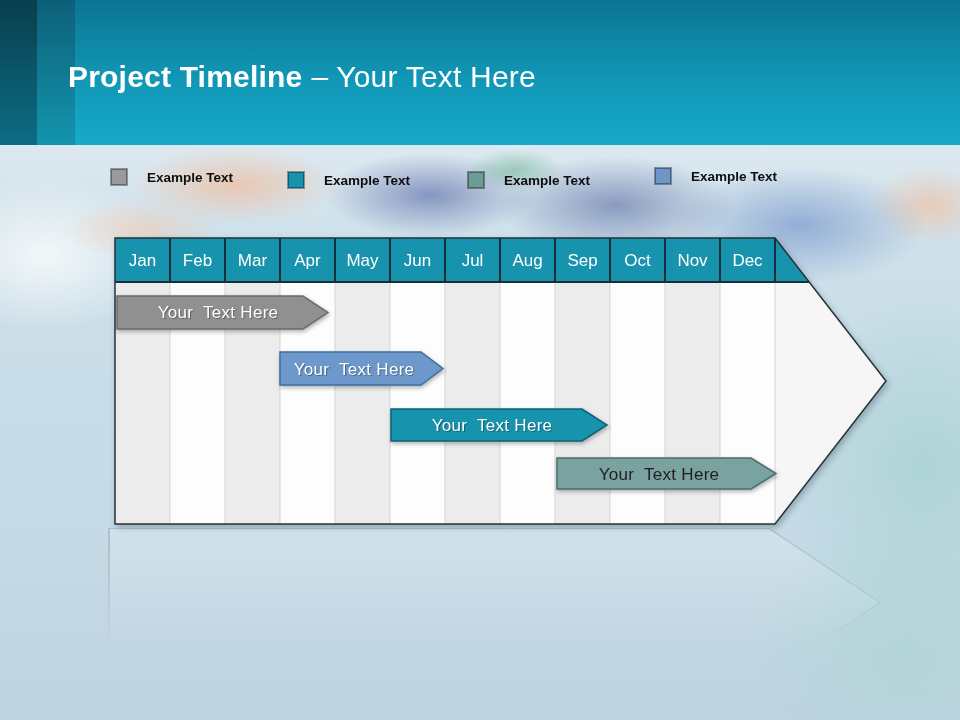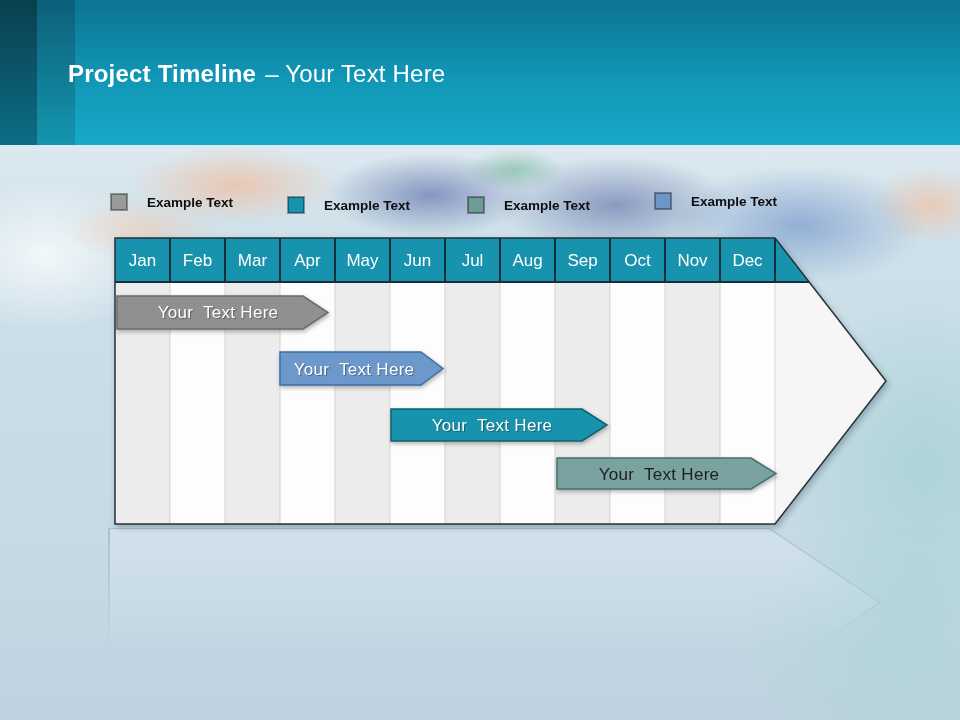--- a/index.html
+++ b/index.html
@@ -14,21 +14,21 @@
   }
   .header-stripe-1 {
     position:absolute; left:0; top:0; width:37px; height:145px;
     background:linear-gradient(180deg,#093f4f 0%,#0d6d84 100%);
   }
   .header-stripe-2 {
     position:absolute; left:37px; top:0; width:38px; height:145px;
     background:linear-gradient(180deg,#0d5f78 0%,#1495ae 100%);
   }
   .slide-title {
-    position:absolute; left:68px; top:60px; color:#ffffff; font-size:24px;
+    position:absolute; left:68px; top:60px; color:#ffffff; font-size:30px;
     white-space:nowrap; letter-spacing:0.2px;
   }
   .slide-title .t-bold { font-weight:bold; }
   .slide-title .t-light { font-weight:normal; margin-left:9px; }
 
   
   .photo {
     position:absolute; left:0; top:145px; width:960px; height:575px;
     background-image:
       radial-gradient(ellipse 150px 55px at 235px 40px, rgba(243,183,148,0.65) 0%, rgba(243,183,148,0) 70%),
@@ -38,21 +38,21 @@
       radial-gradient(ellipse 170px 70px at 615px 60px, rgba(48,66,138,0.45) 0%, rgba(48,66,138,0) 70%),
       radial-gradient(ellipse 180px 85px at 800px 80px, rgba(86,124,192,0.5) 0%, rgba(86,124,192,0) 70%),
       radial-gradient(ellipse 85px 55px at 930px 60px, rgba(238,195,168,0.75) 0%, rgba(238,195,168,0) 70%),
       radial-gradient(ellipse 210px 250px at 925px 320px, rgba(148,205,199,0.5) 0%, rgba(148,205,199,0) 70%),
       radial-gradient(ellipse 230px 190px at 905px 500px, rgba(157,211,204,0.4) 0%, rgba(157,211,204,0) 70%),
       radial-gradient(ellipse 170px 110px at 45px 110px, rgba(255,255,255,0.75) 0%, rgba(255,255,255,0) 70%),
       linear-gradient(180deg,#dde9f0 0%,#cfe1ea 15%,#c9dde8 40%,#c6dae6 70%,#bed3df 100%);
   }
 
   
-  .legend-item { position:absolute; display:flex; align-items:center;margin-top:25px; }
+  .legend-item { position:absolute; display:flex; align-items:center; }
   .legend-item .swatch { display:block; margin-right:19px; }
   .legend-item .legend-label { font-size:13.5px; font-weight:bold; color:#0e0e0e; white-space:nowrap; }
   .li-1 { left:110px; top:168px; }
   .li-2 { left:287px; top:171px; }
   .li-3 { left:467px; top:171px; }
   .li-4 { left:654px; top:167px; }
 
   
   .chart { position:absolute; left:114px; top:237px; width:776px; height:290px; }
   .chart svg { display:block; filter:drop-shadow(2px 3px 3px rgba(50,70,80,0.35)); }

